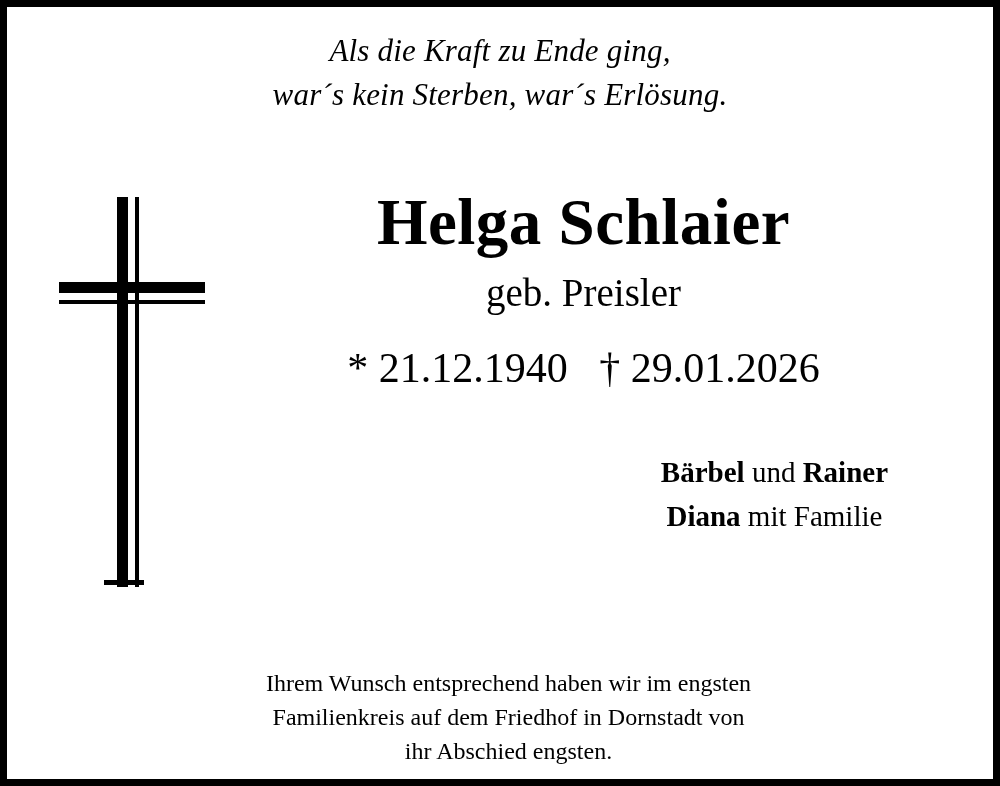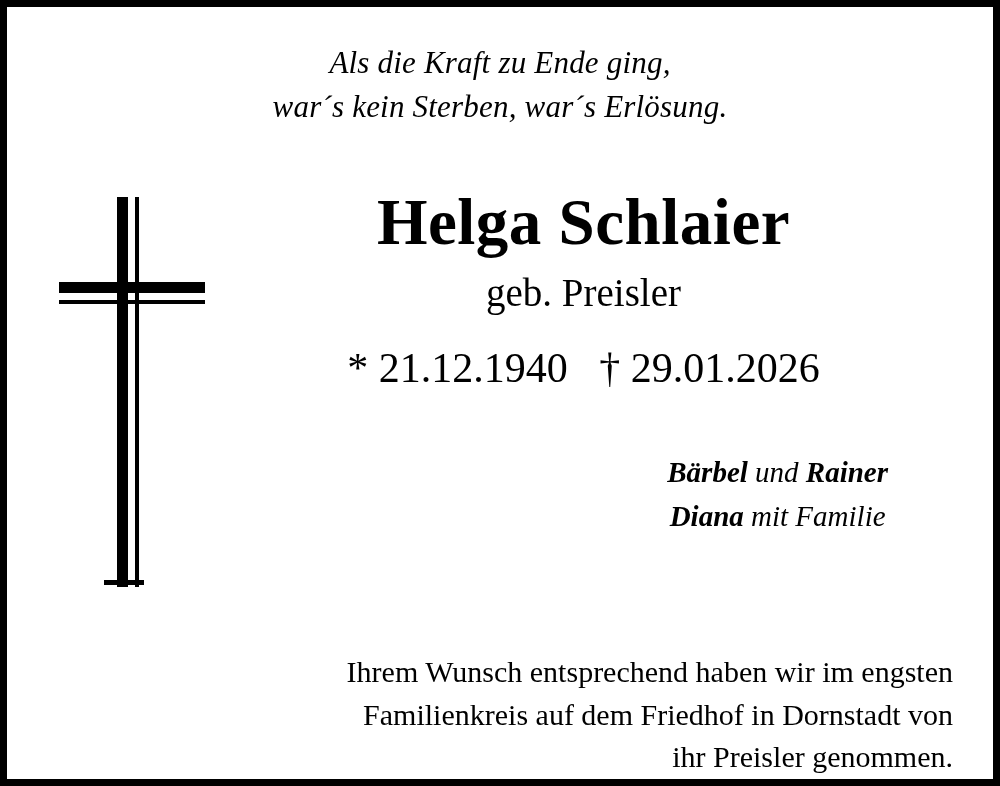--- a/index.html
+++ b/index.html
@@ -14,21 +14,21 @@
     color: #000000;
     overflow: hidden;
   }
   .obituary {
     position: relative;
     box-sizing: border-box;
     width: 1000px;
     height: 786px;
     border: 7px solid #000000;
     background: #ffffff;
-    padding: 12px;
+    padding: 0;
   }
   .epitaph {
     text-align: center;
     font-style: italic;
     font-size: 31px;
     line-height: 1.42;
     padding-top: 22px;
     letter-spacing: 0.2px;
   }
   .epitaph .line {
@@ -114,34 +114,33 @@
     position: absolute;
     right: 105px;
     top: 443px;
     text-align: center;
     font-size: 29px;
     line-height: 1.52;
   }
   .mourners .m-line {
     display: block;
     white-space: pre;
-    font-style: italic;
   }
   .mourners b {
     font-weight: bold;
   }
 
   .closing {
     position: absolute;
     left: 57px;
     right: 40px;
-    top: 644px;
-    font-size: 30px;
+    top: 659px;
+    font-size: 24px;
     line-height: 1.42;
-    text-align: right;
+    text-align: center;
   }
   .closing .c-line {
     display: block;
     white-space: pre;
   }
 </style>
 </head>
 <body>
 
 <div class="obituary">
@@ -166,16 +165,16 @@
   </div>
 
   <div class="mourners">
     <span class="m-line"><b>Bärbel</b><span> und </span><b>Rainer</b></span>
     <span class="m-line"><b>Diana</b><span> mit Familie</span></span>
   </div>
 
   <div class="closing">
     <span class="c-line">Ihrem Wunsch entsprechend haben wir im engsten</span>
     <span class="c-line">Familienkreis auf dem Friedhof in Dornstadt von</span>
-    <span class="c-line">ihr Preisler genommen.</span>
+    <span class="c-line">ihr Abschied engsten.</span>
   </div>
 
 </div>
 
 </body></html>

